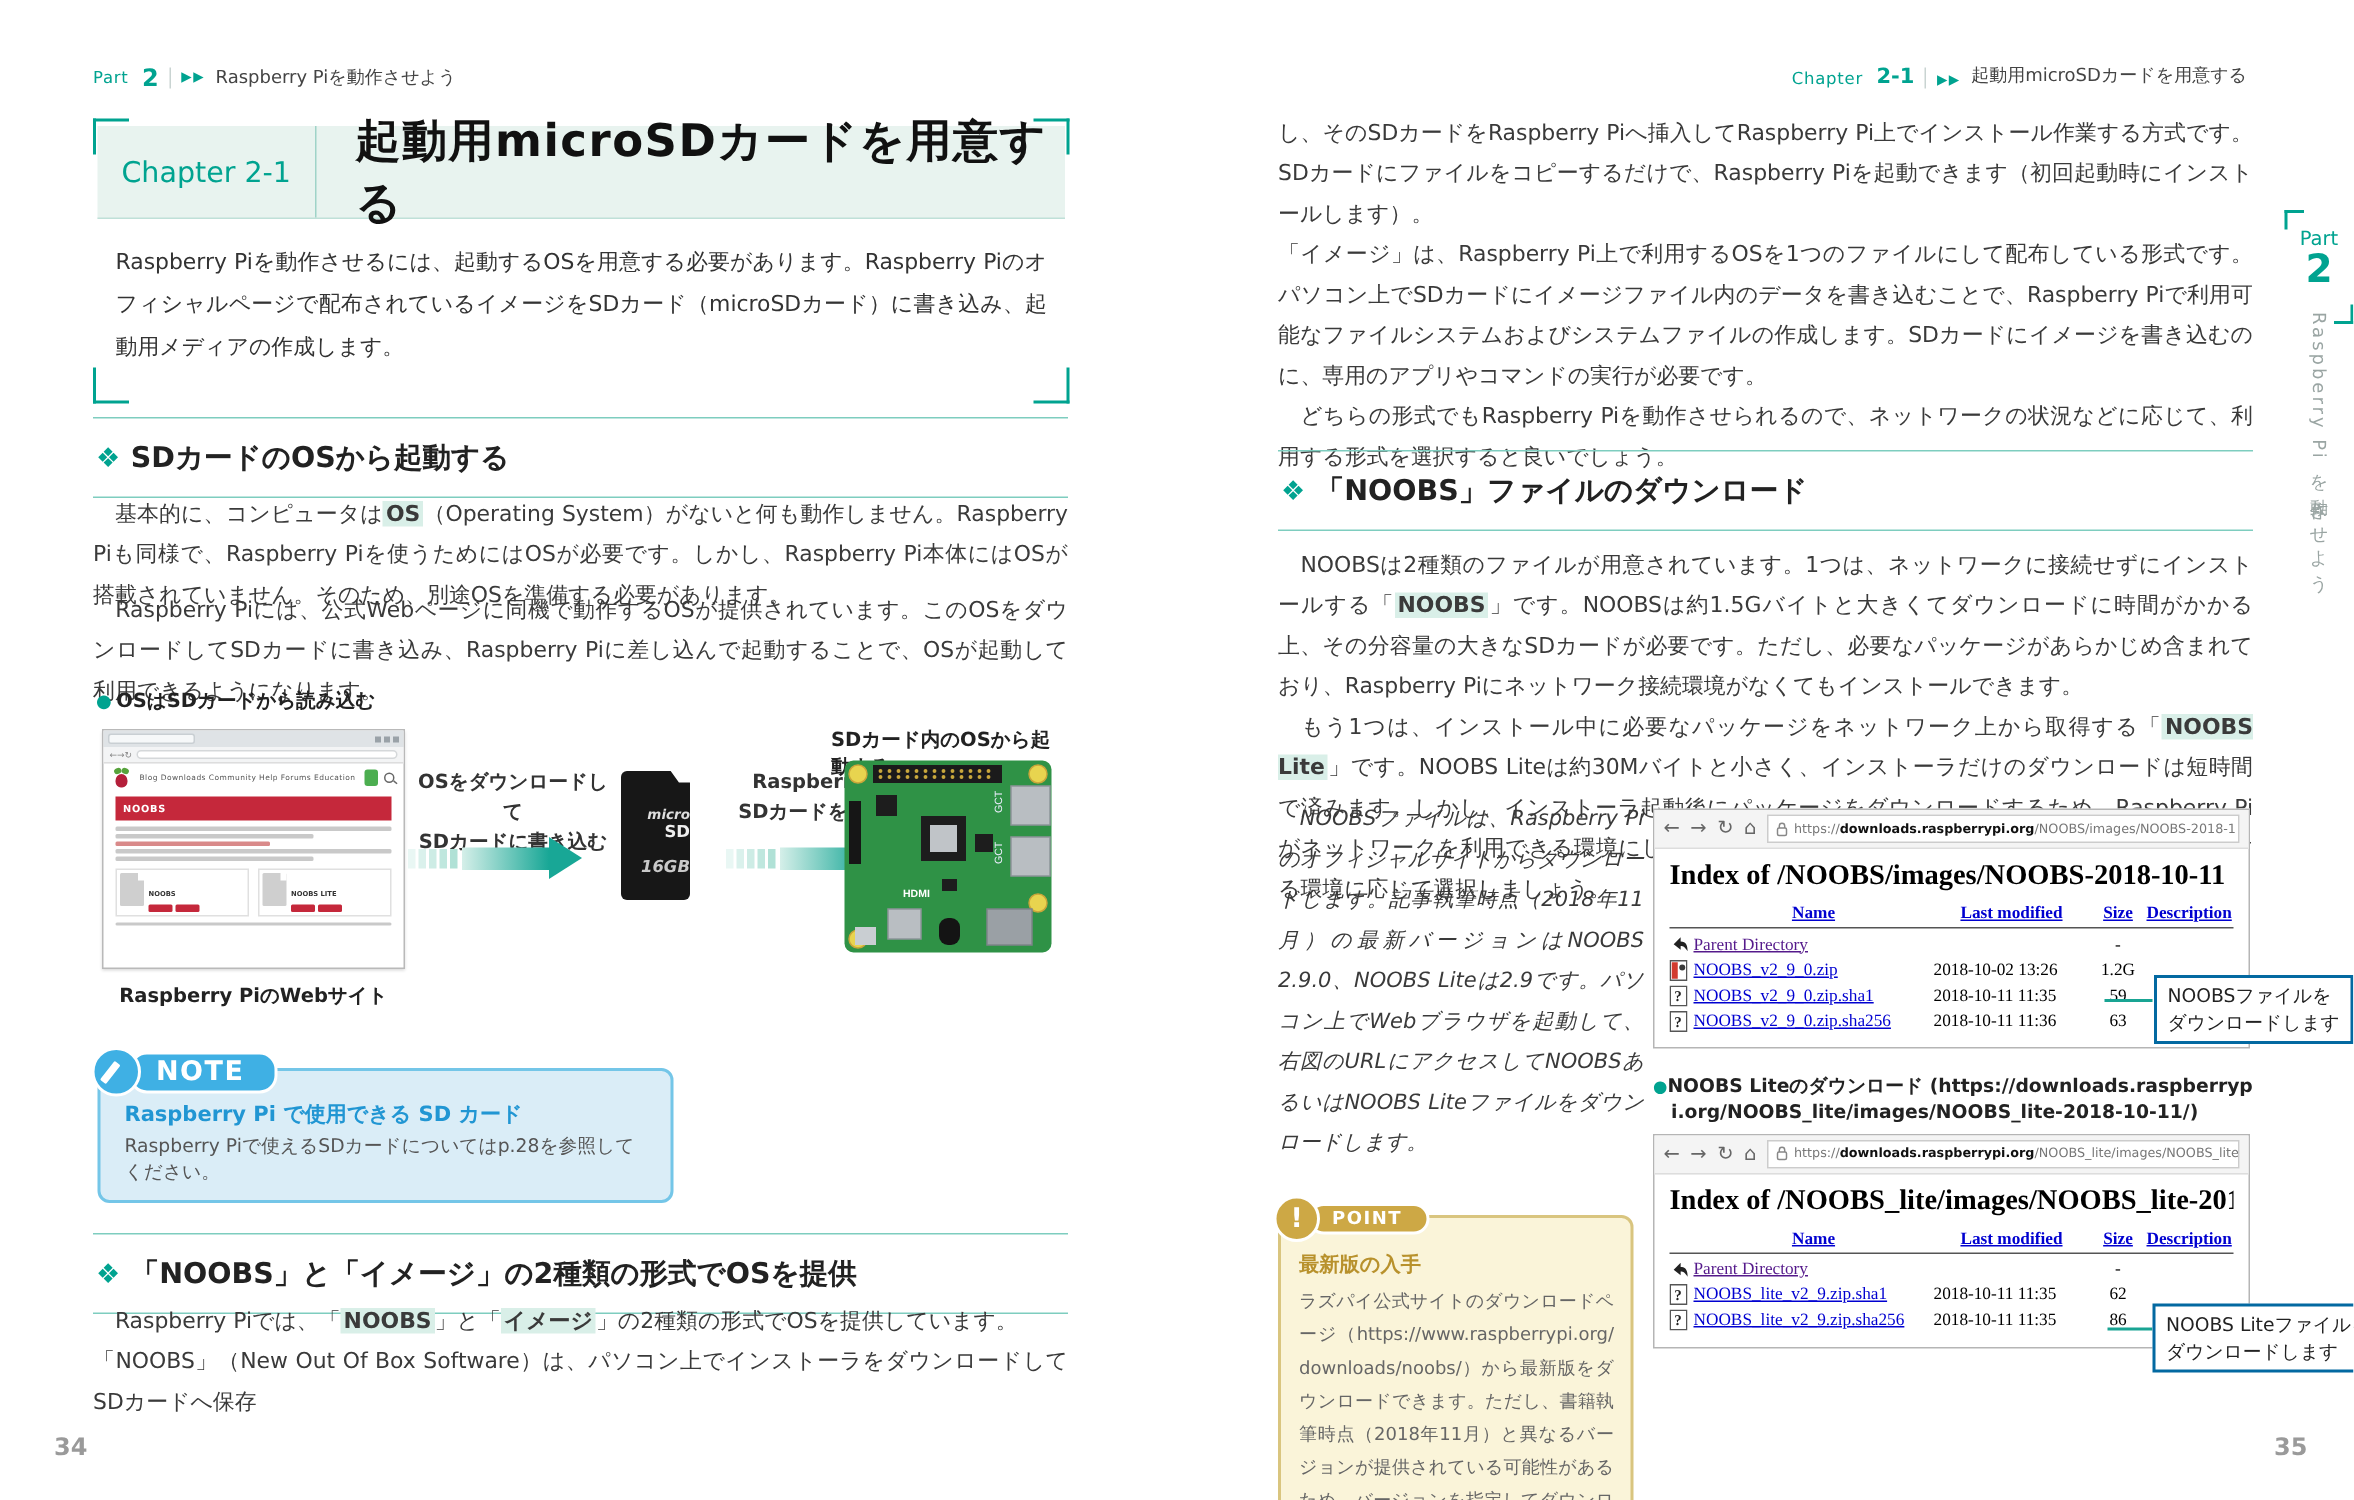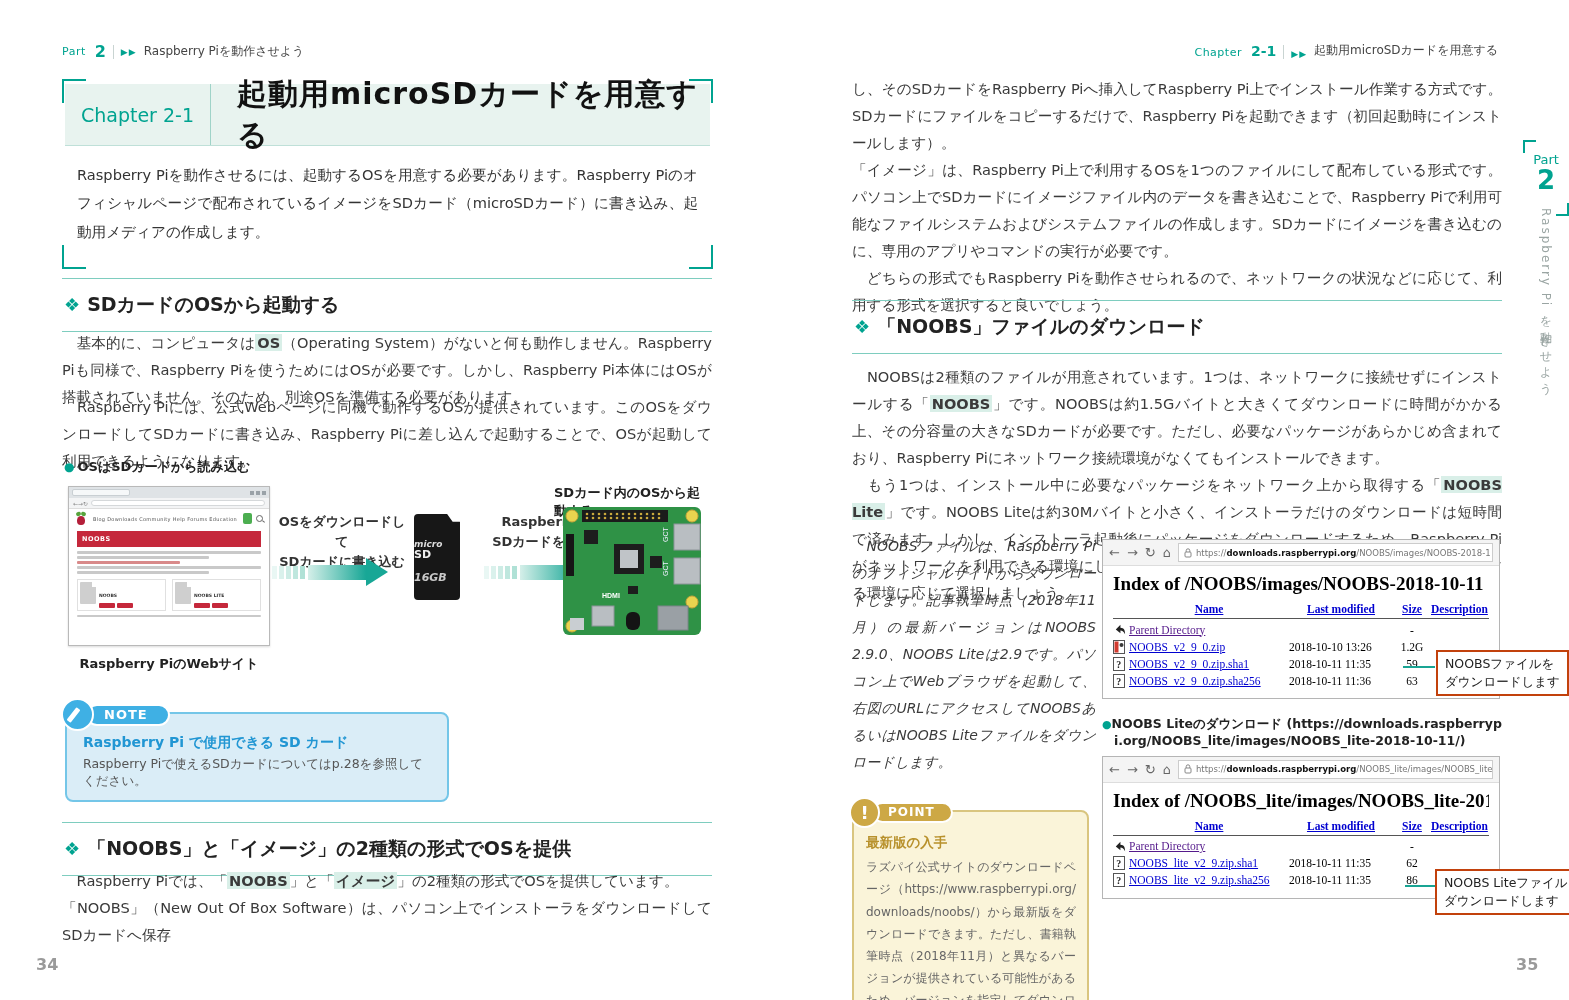--- a/index.html
+++ b/index.html
@@ -78,35 +78,35 @@
 
   
   .flow-label { position:absolute; font-size:13px; font-weight:bold; color:#333; text-align:center; line-height:1.55; }
   .flow-arrow { position:absolute; display:flex; align-items:center; }
   .flow-arrow .slats { display:flex; gap:2.5px; margin-right:3px; }
   .flow-arrow .slats i { display:block; width:4.5px; height:13px; }
   .flow-arrow .bar { width:58px; height:15px; background:linear-gradient(90deg,#d5efe9,#18a796); }
   .flow-arrow .head { width:0; height:0; border-left:22px solid #18a796; border-top:14px solid transparent; border-bottom:14px solid transparent; }
 
   
-  .microsd { position:absolute; width:46px; height:86px; background:#171717; border-radius:4px 8px 4px 4px; clip-path:polygon(0 0,72% 0,84% 9%,100% 9%,100% 100%,0 100%); color:#fff; padding-top:26px; text-align:left; }
+  .microsd { position:absolute; width:46px; height:86px; background:#171717; border-radius:4px 8px 4px 4px; clip-path:polygon(0 0,72% 0,84% 9%,100% 9%,100% 100%,0 100%); color:#fff; padding-top:26px; text-align:right; }
   .microsd .brand { font-size:9px; font-style:italic; font-weight:bold; line-height:.9; color:#ddd; }
   .microsd .logo  { font-size:11px; font-weight:bold; color:#eee; }
   .microsd .cap   { margin-top:10px; font-size:11px; font-style:italic; font-weight:bold; color:#c9c9c9; }
 
   
   .board-caption { position:absolute; font-size:13px; font-weight:bold; color:#222; }
   .pi-board { position:absolute; }
 
   
   .note-box { position:relative; width:384px; border:2px solid #74c6e8; background:#daedf7; border-radius:8px; padding:20px 14px 10px 16px; }
   .note-badge { position:absolute; left:-6px; top:-16px; display:flex; align-items:center; }
   .note-badge .ncirc { width:33px; height:33px; border-radius:50%; background:#3fb0e4; border:2px solid #fff; position:relative; z-index:2; }
   .note-badge .ncirc::after { content:""; position:absolute; left:8px; top:7px; width:5px; height:16px; background:#fff; transform:rotate(38deg); border-radius:1px; }
-  .note-badge .npill { margin-left:-8px; background:#3fb0e4; border:2px solid #fff; color:#fff; font-size:13px; font-weight:bold; letter-spacing:1px; padding:1px 20px 2px 16px; border-radius:12px; }
+  .note-badge .npill { margin-left:-8px; background:#3fb0e4; border:2px solid #fff; color:#fff; font-size:18px; font-weight:bold; letter-spacing:1px; padding:1px 20px 2px 16px; border-radius:12px; }
   .note-title { color:#2196d3; font-size:14px; font-weight:bold; margin-bottom:4px; }
   .note-text  { font-size:12.5px; color:#555; }
 
   
   .point-box { position:relative; width:237px; border:2px solid #d9c57f; background:#faf4d9; border-radius:8px; padding:22px 11px 12px 12px; }
   .point-badge { position:absolute; left:-5px; top:-15px; display:flex; align-items:center; }
   .point-badge .pcirc { width:31px; height:31px; border-radius:50%; background:#cda845; border:2px solid #fff; color:#fff; font-weight:bold; font-size:18px; text-align:center; line-height:27px; z-index:2; }
   .point-badge .ppill { margin-left:-8px; background:#cda845; border:2px solid #fff; color:#fff; font-size:12px; font-weight:bold; letter-spacing:1px; padding:1px 16px 2px 14px; border-radius:12px; }
   .point-title { color:#b8912c; font-size:13.5px; font-weight:bold; margin-bottom:4px; }
   .point-text  { font-size:12px; color:#666; line-height:1.85; text-align:justify; word-break:break-all; }
@@ -134,21 +134,21 @@
   .idx-hrow { display:grid; grid-template-columns:16px 160px 104px 38px 70px; font-weight:bold; }
   .idx-hrow span { color:#0000d0; text-decoration:underline; }
   .h-name { text-align:center; } .h-mod { text-align:center; } .h-size { text-align:center; } .h-desc { text-align:left; }
   .idx-hr { border-top:1px solid #555; margin:3px 0 2px 0; }
   .idx-row { display:grid; grid-template-columns:16px 160px 104px 38px 70px; align-items:center; height:17px; }
   .idx-row .fname { color:#0000d0; text-decoration:underline; white-space:nowrap; }
   .idx-row .fname.visited { color:#551a8b; }
   .idx-row .fmod { color:#000; } .idx-row .fsize { text-align:center; color:#000; }
   .ficon { width:14px; height:14px; display:flex; align-items:center; }
 
-  .callout { position:absolute; border:2px solid #c2410c; background:#fff; font-family:"DejaVu Sans","Liberation Sans",sans-serif; font-size:12.5px; color:#222; padding:3px 7px; line-height:1.45; white-space:nowrap; }
+  .callout { position:absolute; border:2px solid #0369a1; background:#fff; font-family:"DejaVu Sans","Liberation Sans",sans-serif; font-size:12.5px; color:#222; padding:3px 7px; line-height:1.45; white-space:nowrap; }
   .callout-line { position:absolute; height:2px; background:#19a493; }
 
   
   .side-tab { position:absolute; left:1523px; top:140px; width:46px; height:76px; text-align:center; color:#00a390; }
   .side-tab .corner { position:absolute; width:13px; height:13px; border:0 solid #00a390; }
   .side-tab .ctl { left:0; top:0; border-left-width:2px; border-top-width:2px; }
   .side-tab .cbr { right:0; bottom:0; border-right-width:2px; border-bottom-width:2px; }
   .side-tab .pw { font-size:13px; margin-top:12px; }
   .side-tab .pn { font-size:26px; font-weight:bold; line-height:1; }
   .side-vert { position:absolute; left:1537px; top:208px; writing-mode:vertical-rl; font-size:12px; color:#9aa5a3; letter-spacing:2px; }
@@ -437,21 +437,21 @@
               </div>
               <div class="idx-row">
                 <span class="ficon">
                     <svg width="12" height="14" viewBox="0 0 12 14">
                       <rect x="0.5" y="0.5" width="11" height="13" fill="#fff" stroke="#555"></rect>
                       <rect x="1.5" y="1.5" width="4" height="11" fill="#d23b2f"></rect>
                       <circle cx="8.5" cy="5" r="2" fill="#3a3a3a"></circle>
                     </svg>
                   </span>
                 <span class="fname">NOOBS_v2_9_0.zip</span>
-                <span class="fmod">2018-10-10 13:26</span>
+                <span class="fmod">2018-10-02 13:26</span>
                 <span class="fsize">1.2G</span>
                   <span></span>
               </div>
               <div class="idx-row">
                 <span class="ficon">
                     <svg width="12" height="14" viewBox="0 0 12 14">
                       <rect x="0.5" y="0.5" width="11" height="13" fill="#fff" stroke="#555"></rect>
                       <text x="3.2" y="10.5" font-size="10" font-weight="bold" fill="#222" font-family="serif">?</text>
                     </svg>
                   </span>

